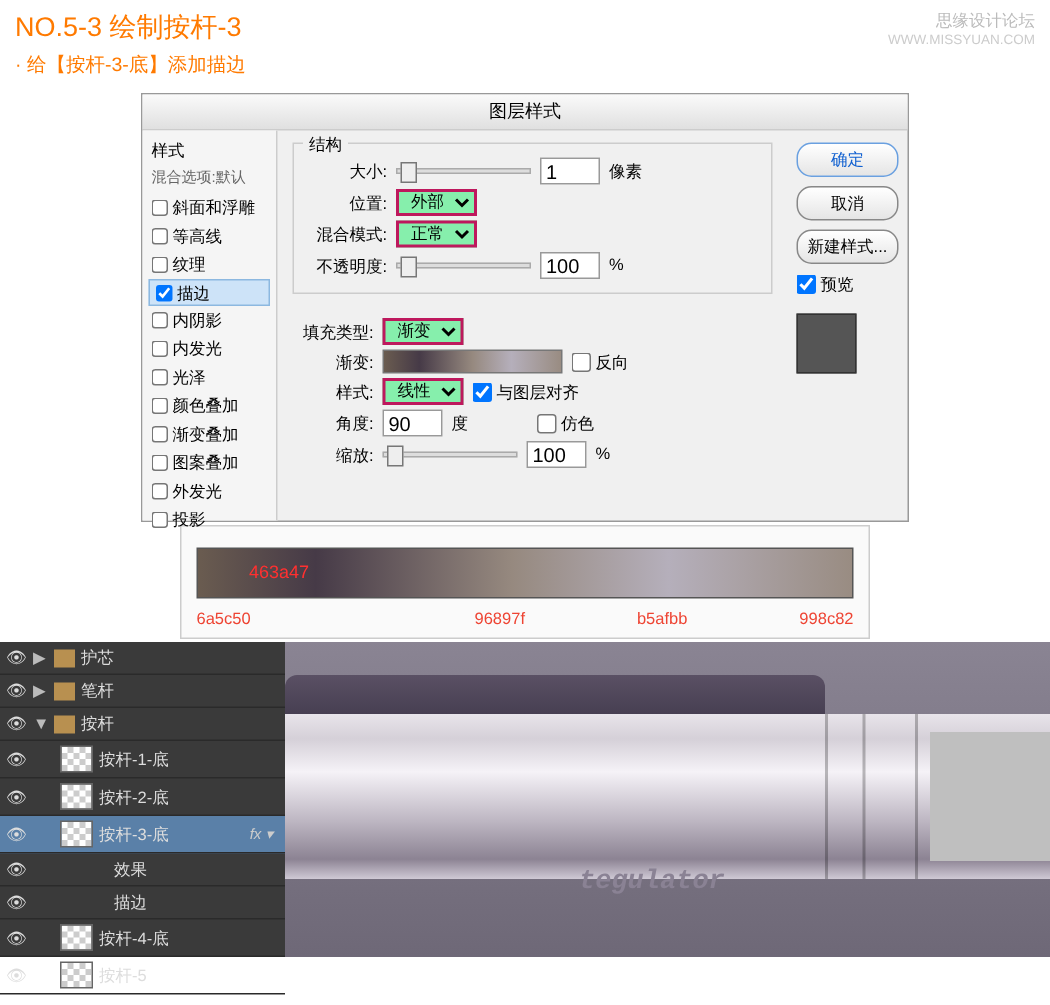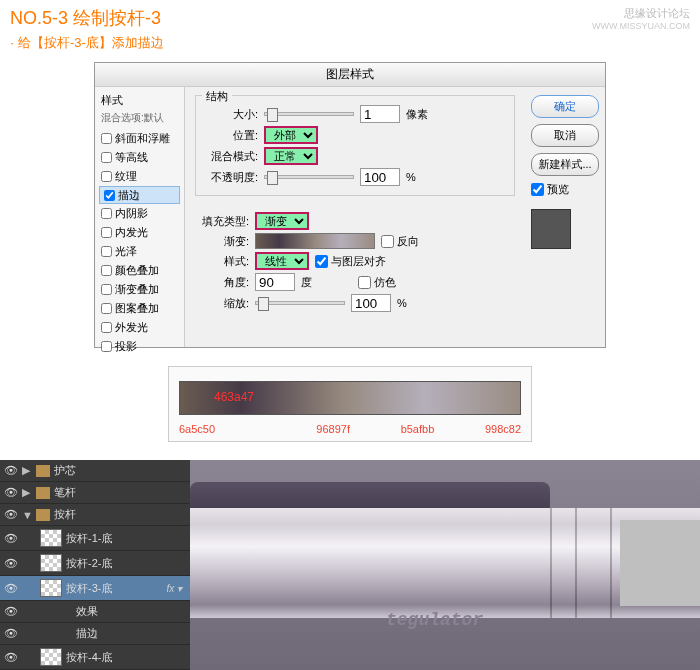--- a/index.html
+++ b/index.html
@@ -29,21 +29,21 @@
 .slider::after { content: ''; position: absolute; width: 9px; height: 12px; background: #eee; border: 1px solid #777; top: -5px; left: 2px; }
 .numbox { width: 40px; height: 18px; border: 1px solid #999; background: #fff; padding: 0 3px; }
 .sel { height: 18px; border: 2px solid #be185d; background: #86efac; padding: 0 4px; font-size: 11px; }
 .grad-bar { width: 120px; height: 16px; background: linear-gradient(90deg,#6a5c50,#463a47 20%,#96897f 50%,#b5afbb 72%,#998c82); border: 1px solid #777; }
 .dlg-right { width: 80px; padding: 8px 6px; display: flex; flex-direction: column; gap: 6px; }
 .btn { background: linear-gradient(#fff,#e5e5e5); border: 1px solid #888; border-radius: 10px; padding: 3px 6px; font-size: 11px; text-align: center; }
 .btn.primary { color: #1060d0; border-color: #6aa0e0; border-radius: 10px; }
 .swatch { width: 40px; height: 40px; background: #555; border: 1px solid #333; margin-top: 6px; }
 .chk { display: flex; align-items: center; gap: 3px; font-size: 11px; }
 
-.grad-preview { width: 364px; margin: 18px auto; padding: 6px 10px; border: 1px solid #ccc; background: #fafafa; }
+.grad-preview { width: 460px; margin: 2px auto; padding: 6px 10px; border: 1px solid #ccc; background: #fafafa; }
 .grad-big { height: 34px; background: linear-gradient(90deg,#6a5c50 0%,#463a47 18%,#96897f 48%,#b5afbb 72%,#998c82 100%); border: 1px solid #555; position: relative; margin-top: 8px; }
 .grad-label { position: absolute; top: 8px; left: 34px; color: #ff3030; font-size: 12px; }
 .stops { display: flex; justify-content: space-between; margin-top: 8px; color: #e43; font-size: 11px; }
 
 .bottom { display: flex; background: #333; height: 210px; }
 .layers { width: 190px; background: #3a3a3a; color: #ddd; font-size: 11px; }
 .layer-row { display: flex; align-items: center; gap: 4px; padding: 3px 4px; border-bottom: 1px solid #2a2a2a; }
 .layer-row.sel2 { background: #5a80a8; }
 .eye { width: 14px; text-align: center; }
 .arrow { width: 10px; color: #bbb; }

